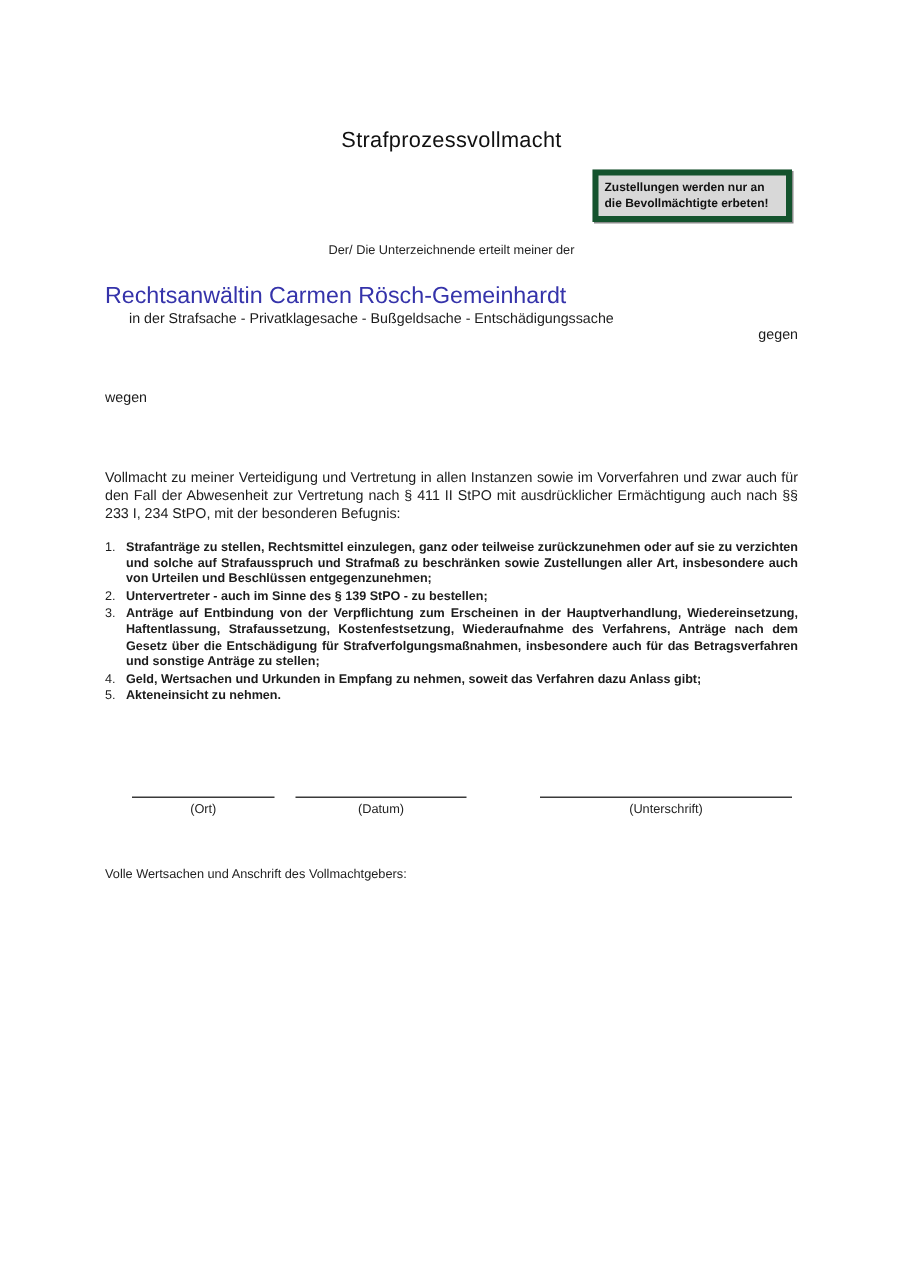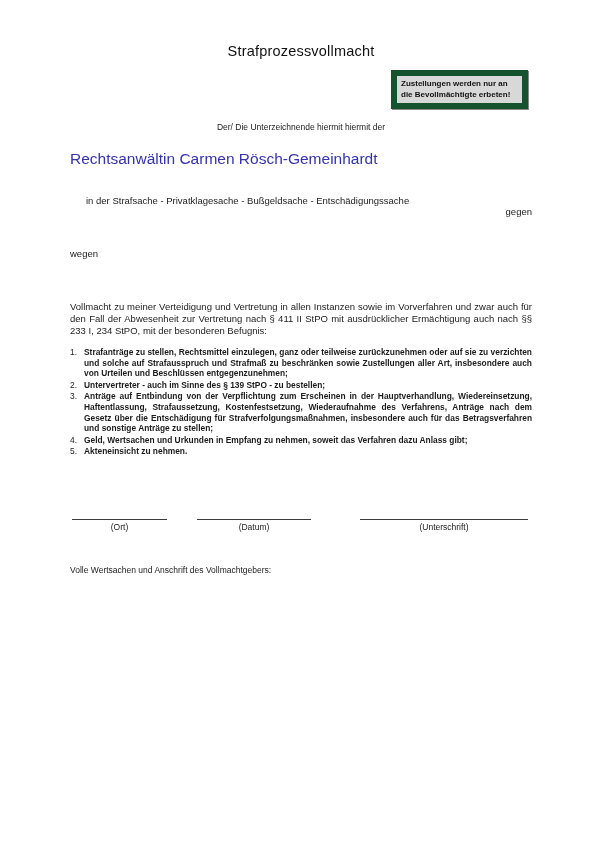--- a/index.html
+++ b/index.html
@@ -15,52 +15,51 @@
     font-family: "Liberation Sans", sans-serif;
     color: #1c1c1c;
     overflow: hidden;
   }
   .content {
     position: relative;
     padding: 0 68px 0 70px; 
   }
   .doc-title {
     margin: 0;
-    padding-top: 43px;
+    padding-top: 86px;
     text-align: center;
     font-size: 14.5px;
     font-weight: 400;
     letter-spacing: 0.2px;
     color: #111;
   }
   .notice-box {
     margin: 11px 4px 0 auto;
     width: 117px;
     background: #d8d8d8;
-    border: 6px solid #14532d;
+    border: 4px solid #14532d;
     box-shadow: 1px 1px 0 #8a8a8a;
     padding: 3px 4px 3px 4px;
     font-size: 8px;
     font-weight: 700;
     line-height: 10.5px;
     color: #111;
   }
   .intro-line {
     margin-top: 13px;
     text-align: center;
     font-size: 8.5px;
     color: #222;
   }
   .attorney-name {
     margin-top: 18px;
     font-size: 15.5px;
     font-weight: 400;
   }
   .case-line {
-    margin-top: 27px;
     font-size: 9.5px;
     padding-left: 16px;
   }
   .versus-word {
     font-size: 9.5px;
     text-align: right;
   }
   .reason-word {
     margin-top: 31px;
     font-size: 9.5px;
@@ -92,21 +91,21 @@
   }
   .signature-row {
     position: relative;
     margin-top: 56px;
     height: 32px;
   }
   .sig-col {
     position: absolute;
     top: 0;
   }
-  .sig-col-ort   { left: 2px;   width: 95px;  }
+  .sig-col-ort   { left: 18px;   width: 95px;  }
   .sig-col-datum { left: 127px; width: 114px; }
   .sig-col-unterschrift { left: 290px; width: 168px; }
   .sig-line {
     border-bottom: 1px solid #3a3a3a;
     height: 6px;
   }
   .sig-label {
     margin-top: 2px;
     text-align: center;
     font-size: 8.5px;
@@ -124,21 +123,21 @@
 <div class="page">
   <div class="content">
 
     <h1 class="doc-title">Strafprozessvollmacht</h1>
 
     <div class="notice-box" style="background: rgb(216, 216, 216);">
       <div>Zustellungen werden nur an</div>
       <div>die Bevollmächtigte erbeten!</div>
     </div>
 
-    <div class="intro-line">Der/ Die Unterzeichnende hiermit hiermit der</div>
+    <div class="intro-line">Der/ Die Unterzeichnende erteilt meiner der</div>
 
     <div class="attorney-name" style="color: rgb(53, 51, 170);">Rechtsanwältin Carmen Rösch-Gemeinhardt</div>
 
     <div class="case-line">in der Strafsache - Privatklagesache - Bußgeldsache - Entschädigungssache</div>
 
     <div class="versus-word">gegen</div>
 
     <div class="reason-word">wegen</div>
 
     <p class="mandate-para">Vollmacht zu meiner Verteidigung und Vertretung in allen Instanzen sowie im Vorverfahren und zwar auch für den Fall der Abwesenheit zur Vertretung nach § 411 II StPO mit ausdrücklicher Ermächtigung auch nach §§ 233 I, 234 StPO, mit der besonderen Befugnis:</p>

